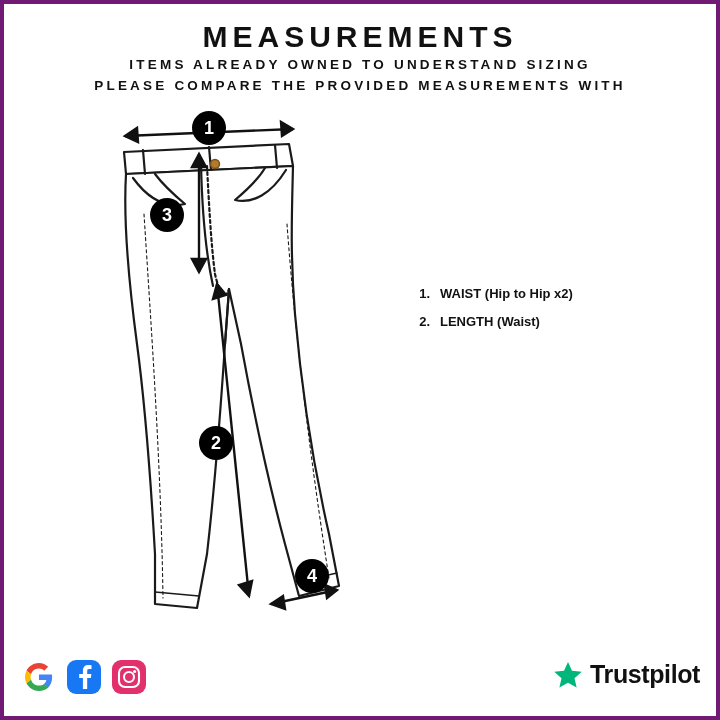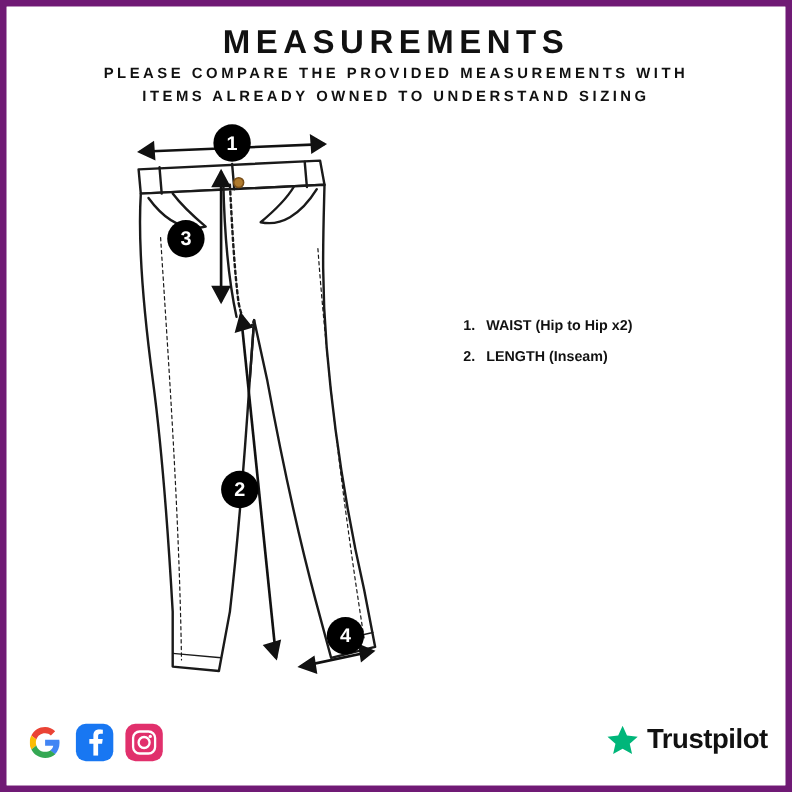--- a/index.html
+++ b/index.html
@@ -9,21 +9,21 @@
   }
   body {
     font-family: "Liberation Sans", sans-serif;
   }
   .page {
     position: relative;
     width: 720px;
     height: 720px;
     background: #ffffff;
     box-sizing: border-box;
-    border: 6px solid #701a75;
+    border: 4px solid #701a75;
     overflow: hidden;
   }
   .inner {
     position: relative;
     width: 100%;
     height: 100%;
     background: #ffffff;
   }
   .title {
     position: absolute;
@@ -156,22 +156,22 @@
   }
 </style>
 </head>
 <body>
 
 <div class="page">
   <div class="inner">
 
     <div class="title">MEASUREMENTS</div>
     <div class="subtitle">
+      <div>ITEMS ALREADY OWNED TO UNDERSTAND SIZING</div>
       <div>PLEASE COMPARE THE PROVIDED MEASUREMENTS WITH</div>
-      <div>ITEMS ALREADY OWNED TO UNDERSTAND SIZING</div>
     </div>
 
     <div class="diagram">
       <svg width="300" height="520" viewBox="0 0 300 520">
         <g fill="#ffffff" stroke="#1a1a1a" stroke-width="2.2" stroke-linejoin="round" stroke-linecap="round">
 
           <path d="M35 48 L200 40 L204 62 L37 70 Z"></path>
 
           <path d="M37 70
                    C 34 120, 40 180, 48 240
@@ -238,21 +238,21 @@
       <div class="badge" style="left: 61px; top: 94px;">3</div>
       <div class="badge" style="left: 206px; top: 455px;">4</div>
     </div>
 
     <div class="legend">
       <ol>
         <li>
           <span class="num">1.</span><span class="lbl-main">WAIST</span> <span class="lbl-sub">(Hip to Hip x2)</span>
         </li>
         <li>
-          <span class="num">2.</span><span class="lbl-main">LENGTH</span> <span class="lbl-sub">(Inseam)</span>
+          <span class="num">2.</span><span class="lbl-main">LENGTH</span> <span class="lbl-sub">(Waist)</span>
         </li>
       </ol>
     </div>
 
     <div class="footer">
       <div class="social">
         <div class="s-icon" style="background:#ffffff;">
           <svg width="28" height="28" viewBox="0 0 48 48">
             <path fill="#EA4335" d="M24 9.5c3.5 0 6.6 1.2 9 3.6l6.7-6.7C35.6 2.6 30.2 0 24 0 14.6 0 6.5 5.4 2.6 13.2l7.8 6.1C12.3 13.2 17.7 9.5 24 9.5z"></path>
             <path fill="#4285F4" d="M46.5 24.5c0-1.6-.1-3.2-.4-4.7H24v9.3h12.7c-.6 3-2.3 5.6-4.9 7.3l7.6 5.9c4.4-4.1 7.1-10.2 7.1-17.8z"></path>

